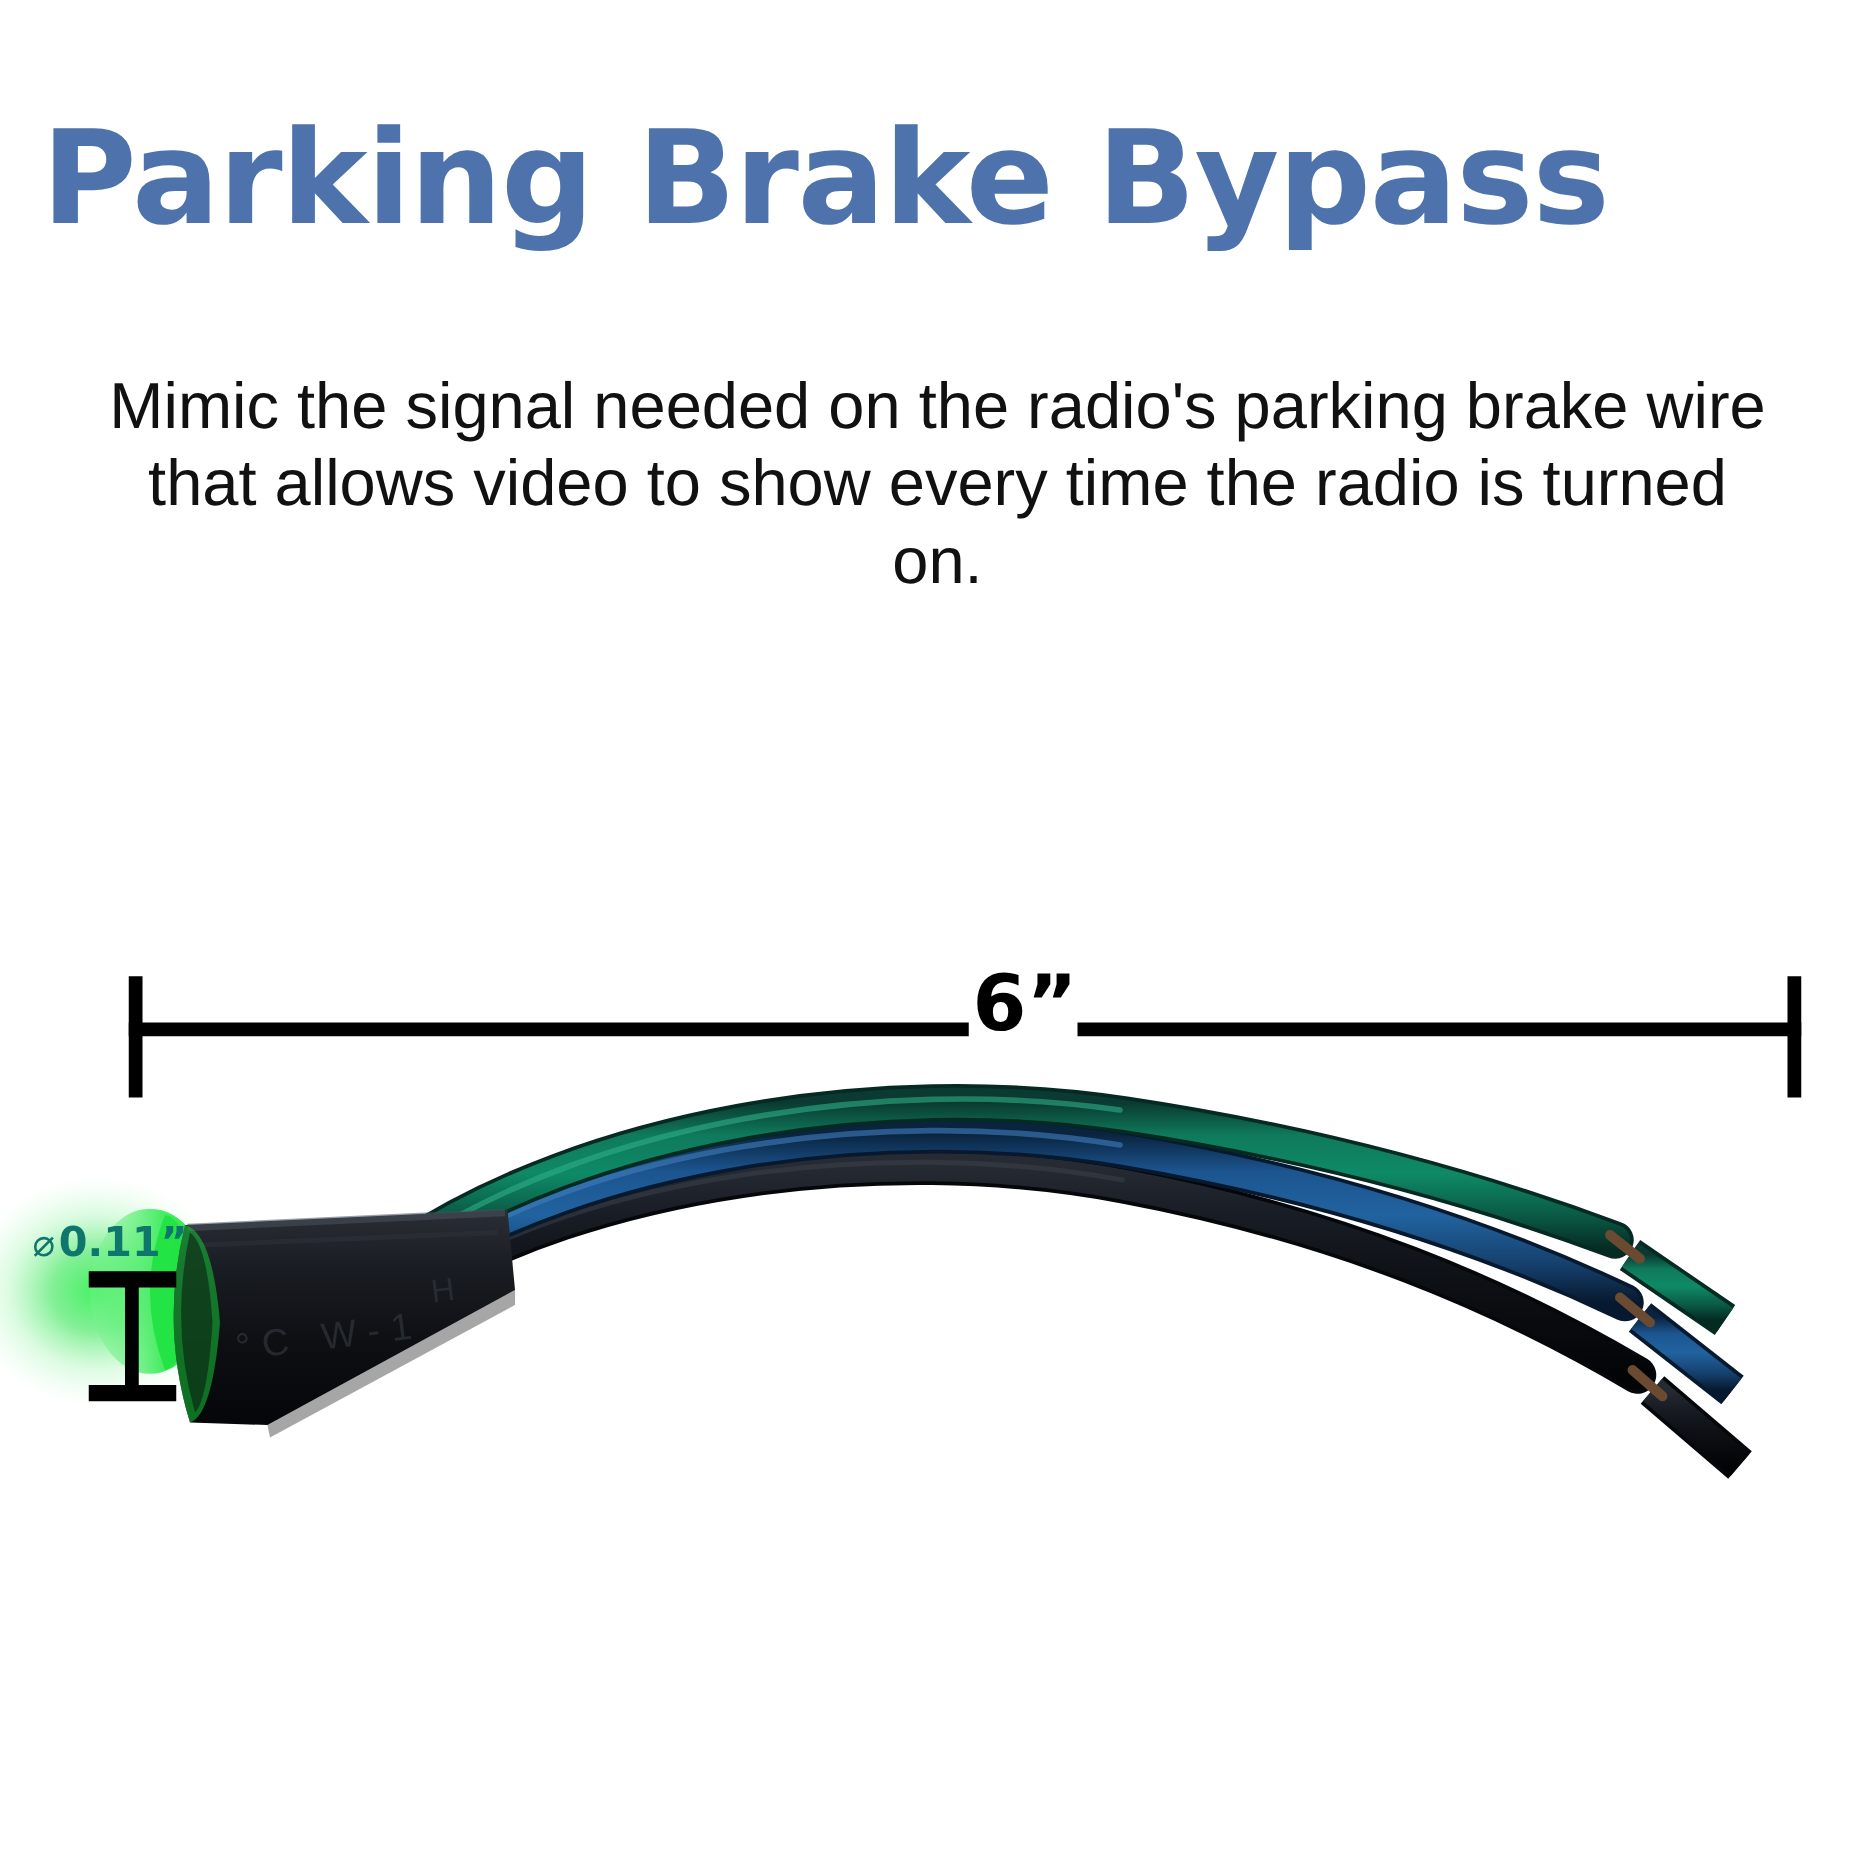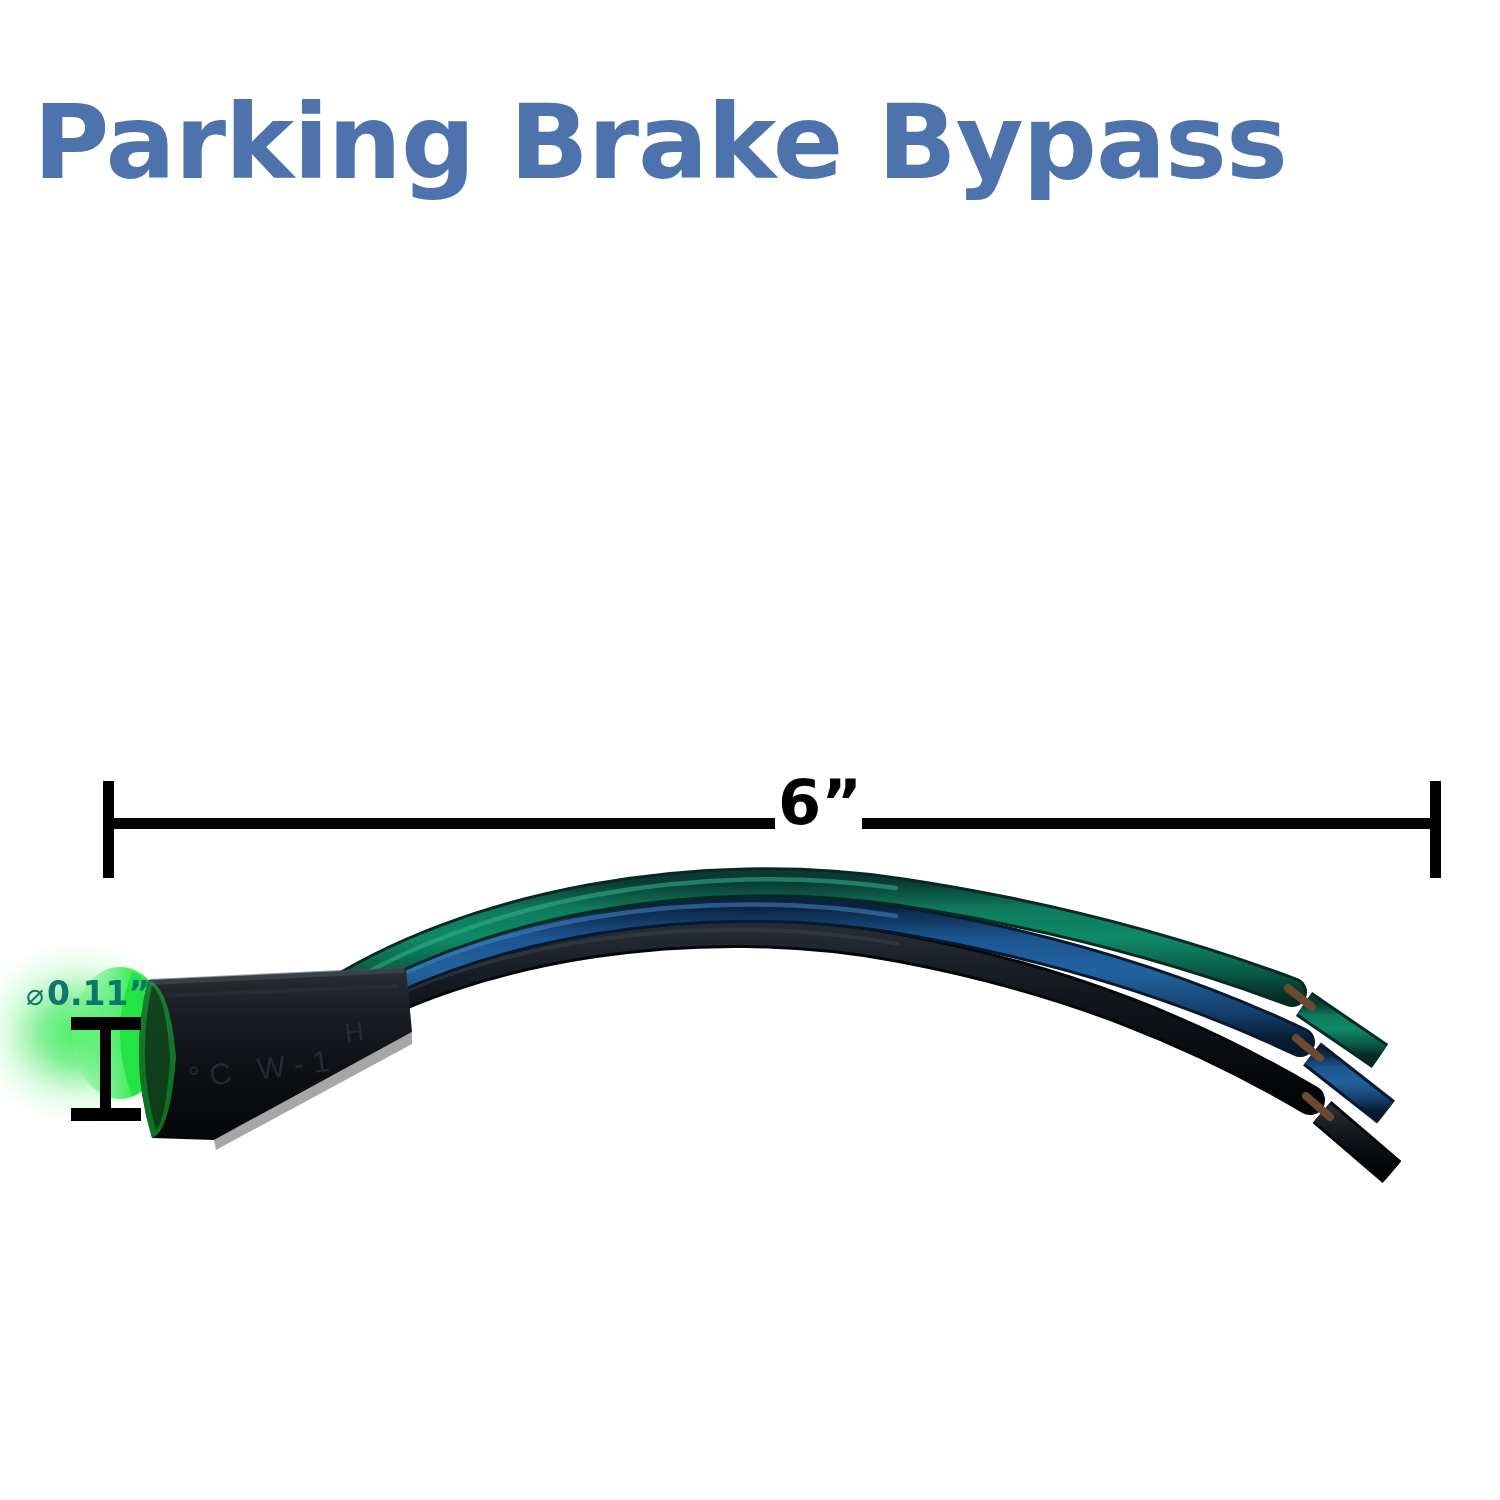--- a/index.html
+++ b/index.html
@@ -120,20 +120,21 @@
     height: 400px;
   }
 </style>
 </head>
 <body>
 
 <div id="page">
 
   <div id="title">Parking Brake Bypass</div>
 
+  <div id="subtitle">Mimic the signal needed on the radio's parking brake wire  that allows video to show every time the radio is turned on.</div>
 
   <svg id="product-photo" viewBox="0 0 1500 400" preserveAspectRatio="none">
     <defs>
 
       <radialGradient id="ledGlow" cx="50%" cy="50%" r="50%">
         <stop offset="0%" stop-color="#3cf25c" stop-opacity="0.95"></stop>
         <stop offset="35%" stop-color="#38e657" stop-opacity="0.62"></stop>
         <stop offset="68%" stop-color="#62ef7c" stop-opacity="0.22"></stop>
         <stop offset="100%" stop-color="#9ef7ad" stop-opacity="0"></stop>
       </radialGradient>

